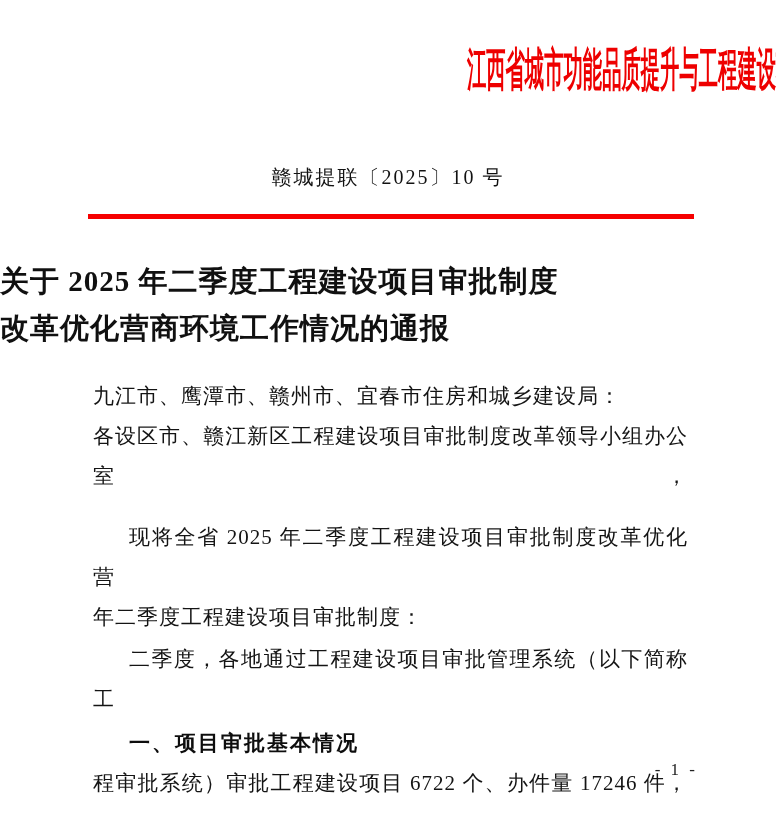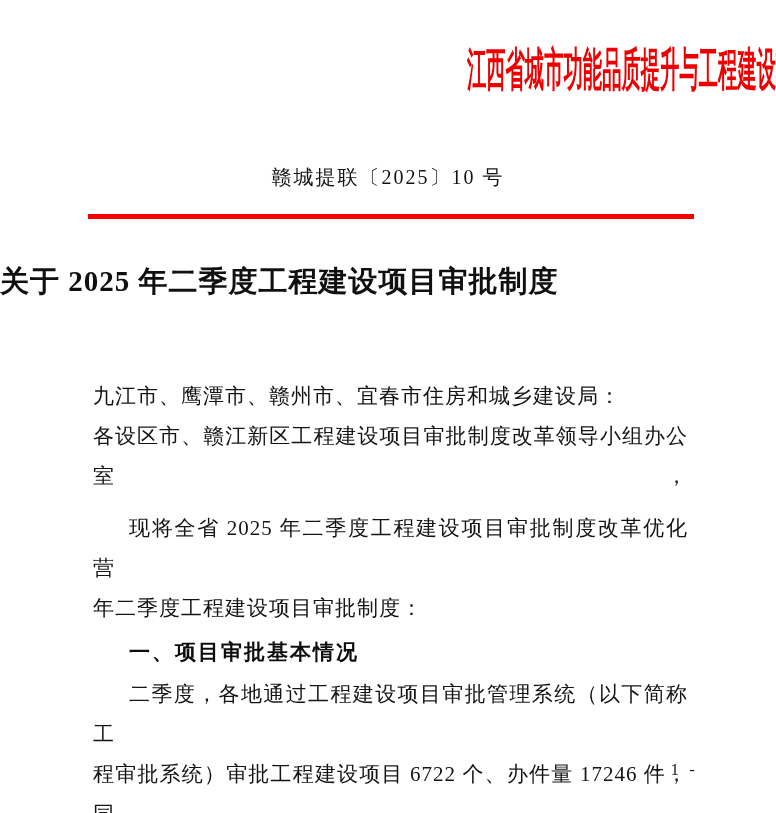--- a/index.html
+++ b/index.html
@@ -74,21 +74,21 @@
     left: 93px;
     width: 595px;
     font-size: 21px;
     line-height: 40px;
     letter-spacing: 1px;
     color: #141414;
   }
   .body-line { text-align: justify; }
   .fill { text-align-last: justify; }
   .indent { text-indent: 36px; }
-  .gap-lg { margin-top: 12px; }
+  .gap-lg { margin-top: 21px; }
   .gap-md { margin-top: 4px; }
   .gap-sm { margin-top: 2px; }
   .section-heading {
     font-family: "Liberation Sans", "DejaVu Sans", sans-serif;
     font-weight: bold;
     color: #0d0d0d;
     letter-spacing: 2px;
   }
   
   .page-number {
@@ -108,31 +108,32 @@
   <div class="red-header">
     <span class="stretch">江西省城市功能品质提升与工程建设项目审批制度改革部门联席会议办公室文件</span>
   </div>
 
   <div class="doc-number">赣城提联〔2025〕10 号</div>
 
   <div class="red-rule"></div>
 
   <div class="doc-title">
     <div>关于 2025 年二季度工程建设项目审批制度</div>
+    <div>改革优化营商环境工作情况的通报</div>
   </div>
 
   <div class="body-block">
     <div class="body-line">九江市、鹰潭市、赣州市、宜春市住房和城乡建设局：</div>
     <div class="body-line fill">各设区市、赣江新区工程建设项目审批制度改革领导小组办公室，</div>
 
     <div class="body-line fill indent gap-lg">现将全省 2025 年二季度工程建设项目审批制度改革优化营</div>
     <div class="body-line">年二季度工程建设项目审批制度：</div>
 
+    <div class="body-line fill indent gap-sm">二季度，各地通过工程建设项目审批管理系统（以下简称工</div>
+
     <div class="body-line section-heading indent gap-md">一、项目审批基本情况</div>
-
-    <div class="body-line fill indent gap-sm">二季度，各地通过工程建设项目审批管理系统（以下简称工</div>
     <div class="body-line fill">程审批系统）审批工程建设项目 6722 个、办件量 17246 件，同</div>
 
   </div>
 
   <div class="page-number">- 1 -</div>
 
 </div>
 
 </body></html>

